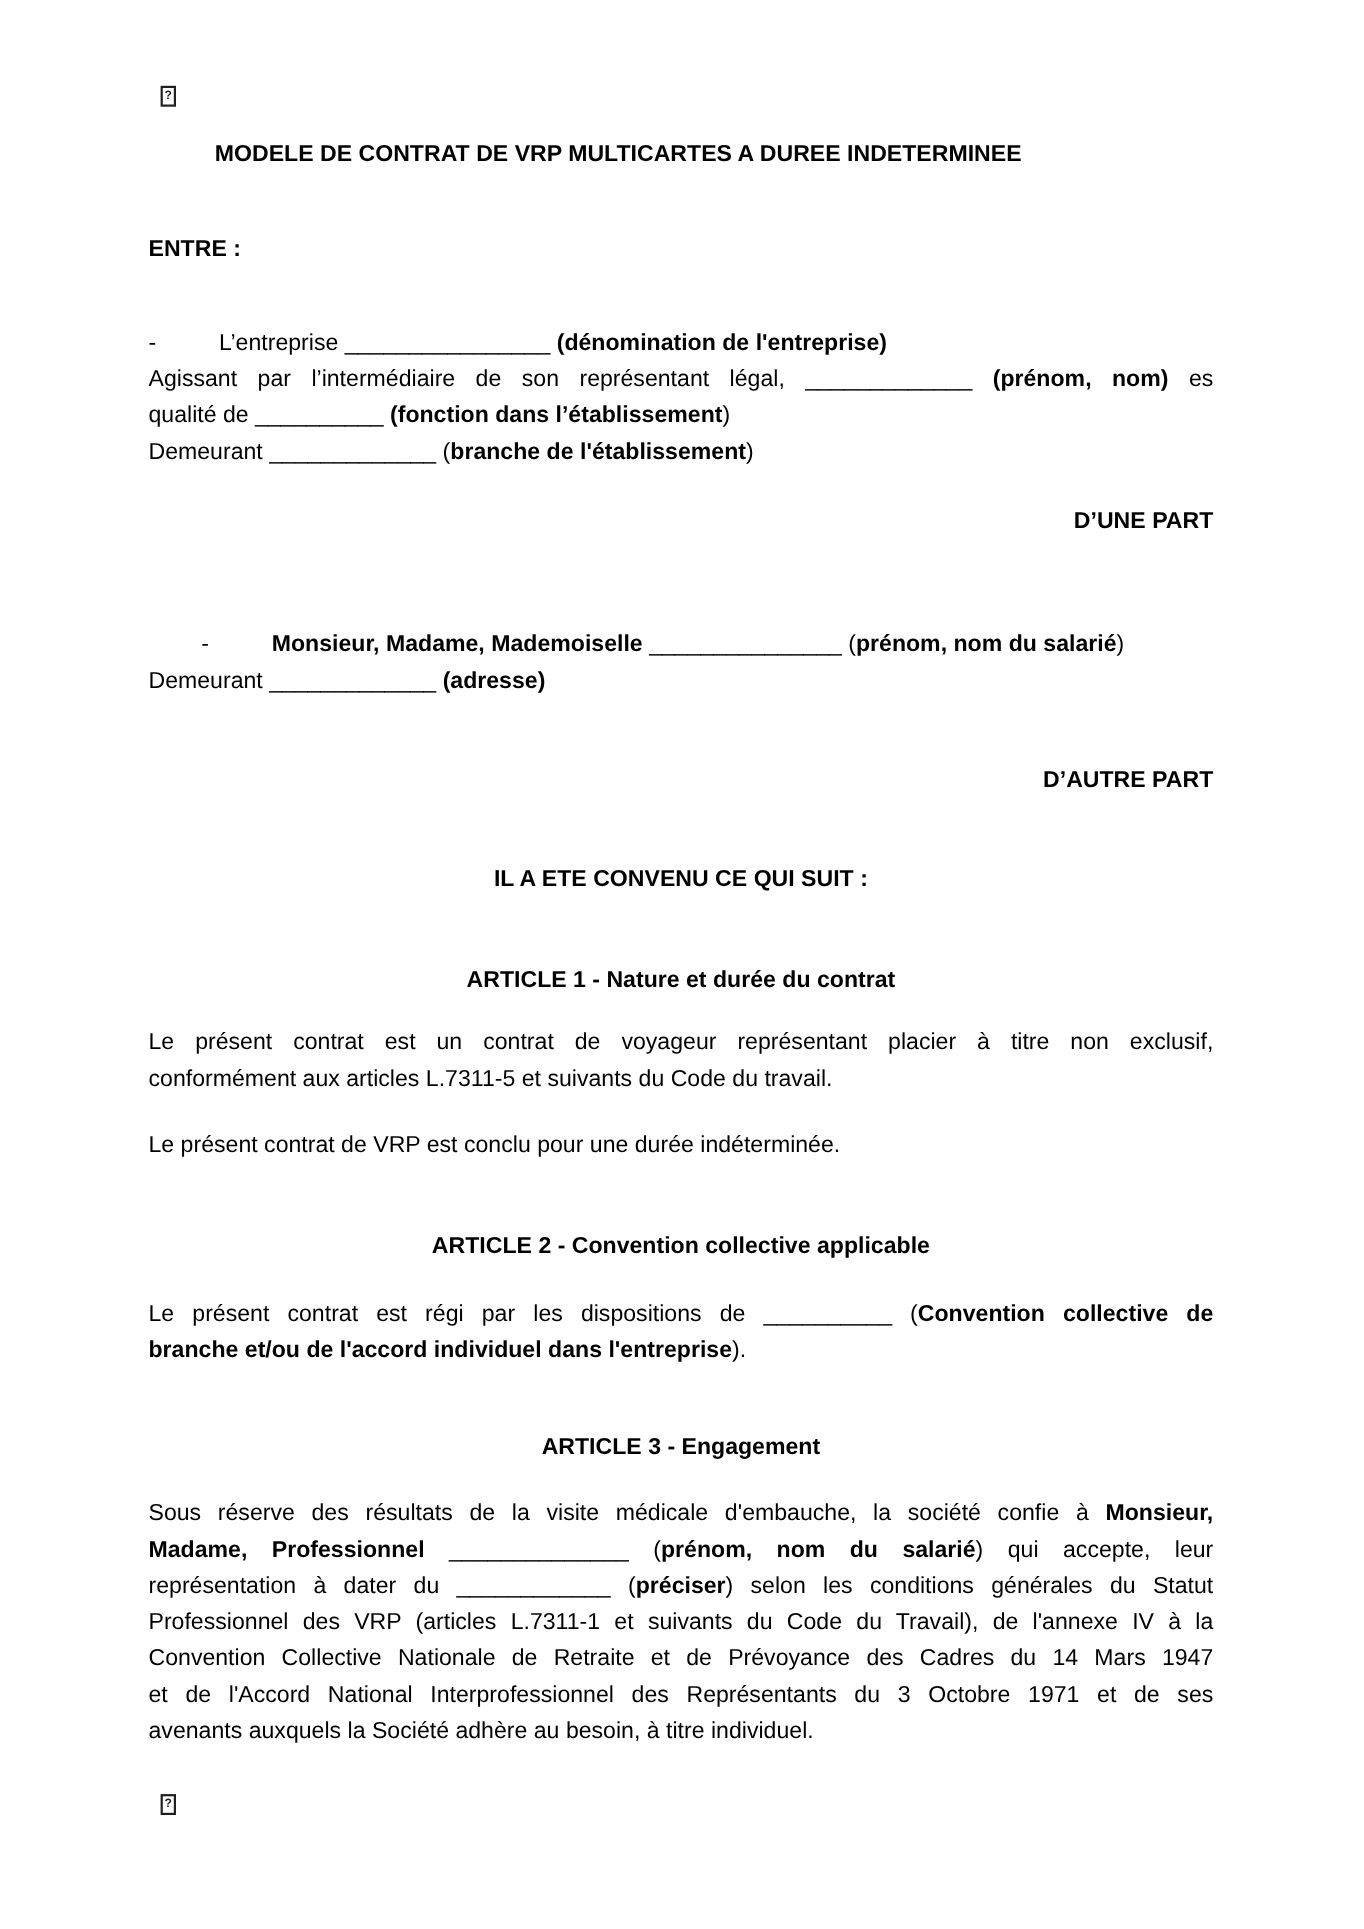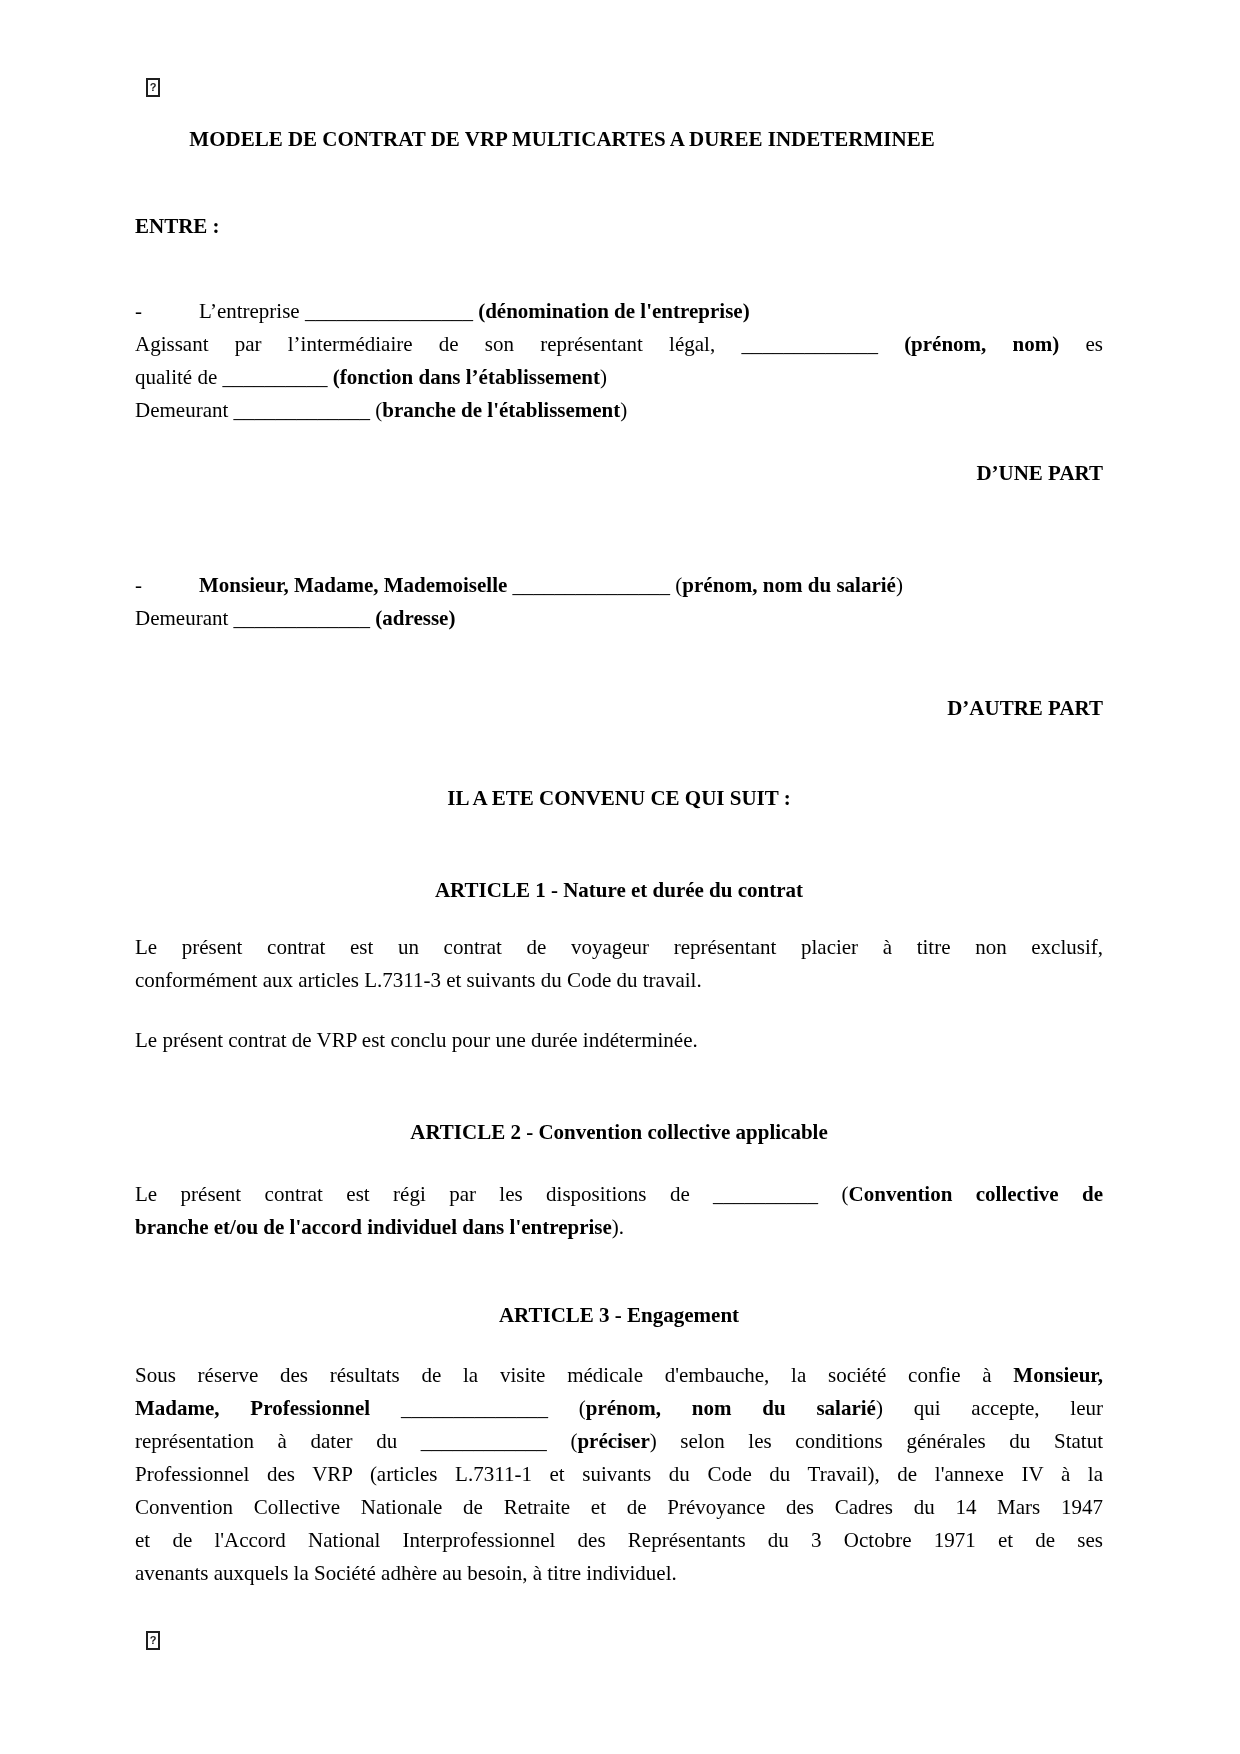--- a/index.html
+++ b/index.html
@@ -7,21 +7,21 @@
   .page {
     position:relative;
     width:1240px; height:1754px;
     background:#ffffff;
     color:#000000;
     font-family:"Liberation Sans", sans-serif;
     font-size:21px;
     line-height:33px;
     overflow:hidden;
   }
-  .blk { position:absolute; left:135px; width:968px; text-align:left;font-family:Liberation Serif, serif; }
+  .blk { position:absolute; left:135px; width:968px; text-align:left; }
   .b   { font-weight:700; }
   .ctr { text-align:center; }
   .rt  { text-align:right; }
   .jst { text-align:justify; text-align-last:justify; }
   .dash { display:inline-block; width:64px; }
   .notdef {
     position:absolute;
     width:14px; height:19px;
     border:2px solid #1f1f1f;
     font-size:11px; line-height:14px;
@@ -44,32 +44,32 @@
 
   <div class="blk" style="top:361px;"><span>qualité de __________ </span><span class="b">(fonction dans l’établissement</span><span>)</span></div>
 
   <div class="blk jst" style="top:328px;"><span>Agissant par l’intermédiaire de son représentant légal, _____________ </span><span class="b">(prénom, nom)</span><span> es</span></div>
 
   <div class="blk" style="top:394px;"><span>Demeurant _____________ (</span><span class="b">branche de l'établissement</span><span>)</span></div>
 
   <div class="blk rt b" style="top:457px;">D’UNE PART</div>
 
 
-  <div class="blk" style="top:569px;"><span class="dash">-</span><span class="b">Monsieur, Madame, Mademoiselle</span><span> _______________ (</span><span class="b">prénom, nom du salarié</span><span>)</span></div>
+  <div class="blk" style="top:569px;margin-left:48px;"><span class="dash">-</span><span class="b">Monsieur, Madame, Mademoiselle</span><span> _______________ (</span><span class="b">prénom, nom du salarié</span><span>)</span></div>
 
   <div class="blk" style="top:602px;"><span>Demeurant _____________ </span><span class="b">(adresse)</span></div>
 
   <div class="blk rt b" style="top:692px;">D’AUTRE PART</div>
 
   <div class="blk ctr b" style="top:782px;">IL A ETE CONVENU CE QUI SUIT :</div>
 
   <div class="blk ctr b" style="top:874px;">ARTICLE 1 - Nature et durée du contrat</div>
 
   <div class="blk jst" style="top:931px;">Le présent contrat est un contrat de voyageur représentant placier à titre non exclusif,</div>
-  <div class="blk" style="top:964px;">conformément aux articles L.7311-3 et suivants du Code du travail.</div>
+  <div class="blk" style="top:964px;">conformément aux articles L.7311-5 et suivants du Code du travail.</div>
 
   <div class="blk" style="top:1024px;">Le présent contrat de VRP est conclu pour une durée indéterminée.</div>
 
   <div class="blk ctr b" style="top:1116px;">ARTICLE 2 - Convention collective applicable</div>
 
   <div class="blk jst" style="top:1178px;"><span>Le présent contrat est régi par les dispositions de __________ (</span><span class="b">Convention collective de</span></div>
   <div class="blk" style="top:1211px;"><span class="b">branche et/ou de l'accord individuel dans l'entreprise</span><span>).</span></div>
 
   <div class="blk ctr b" style="top:1299px;">ARTICLE 3 - Engagement</div>
 

